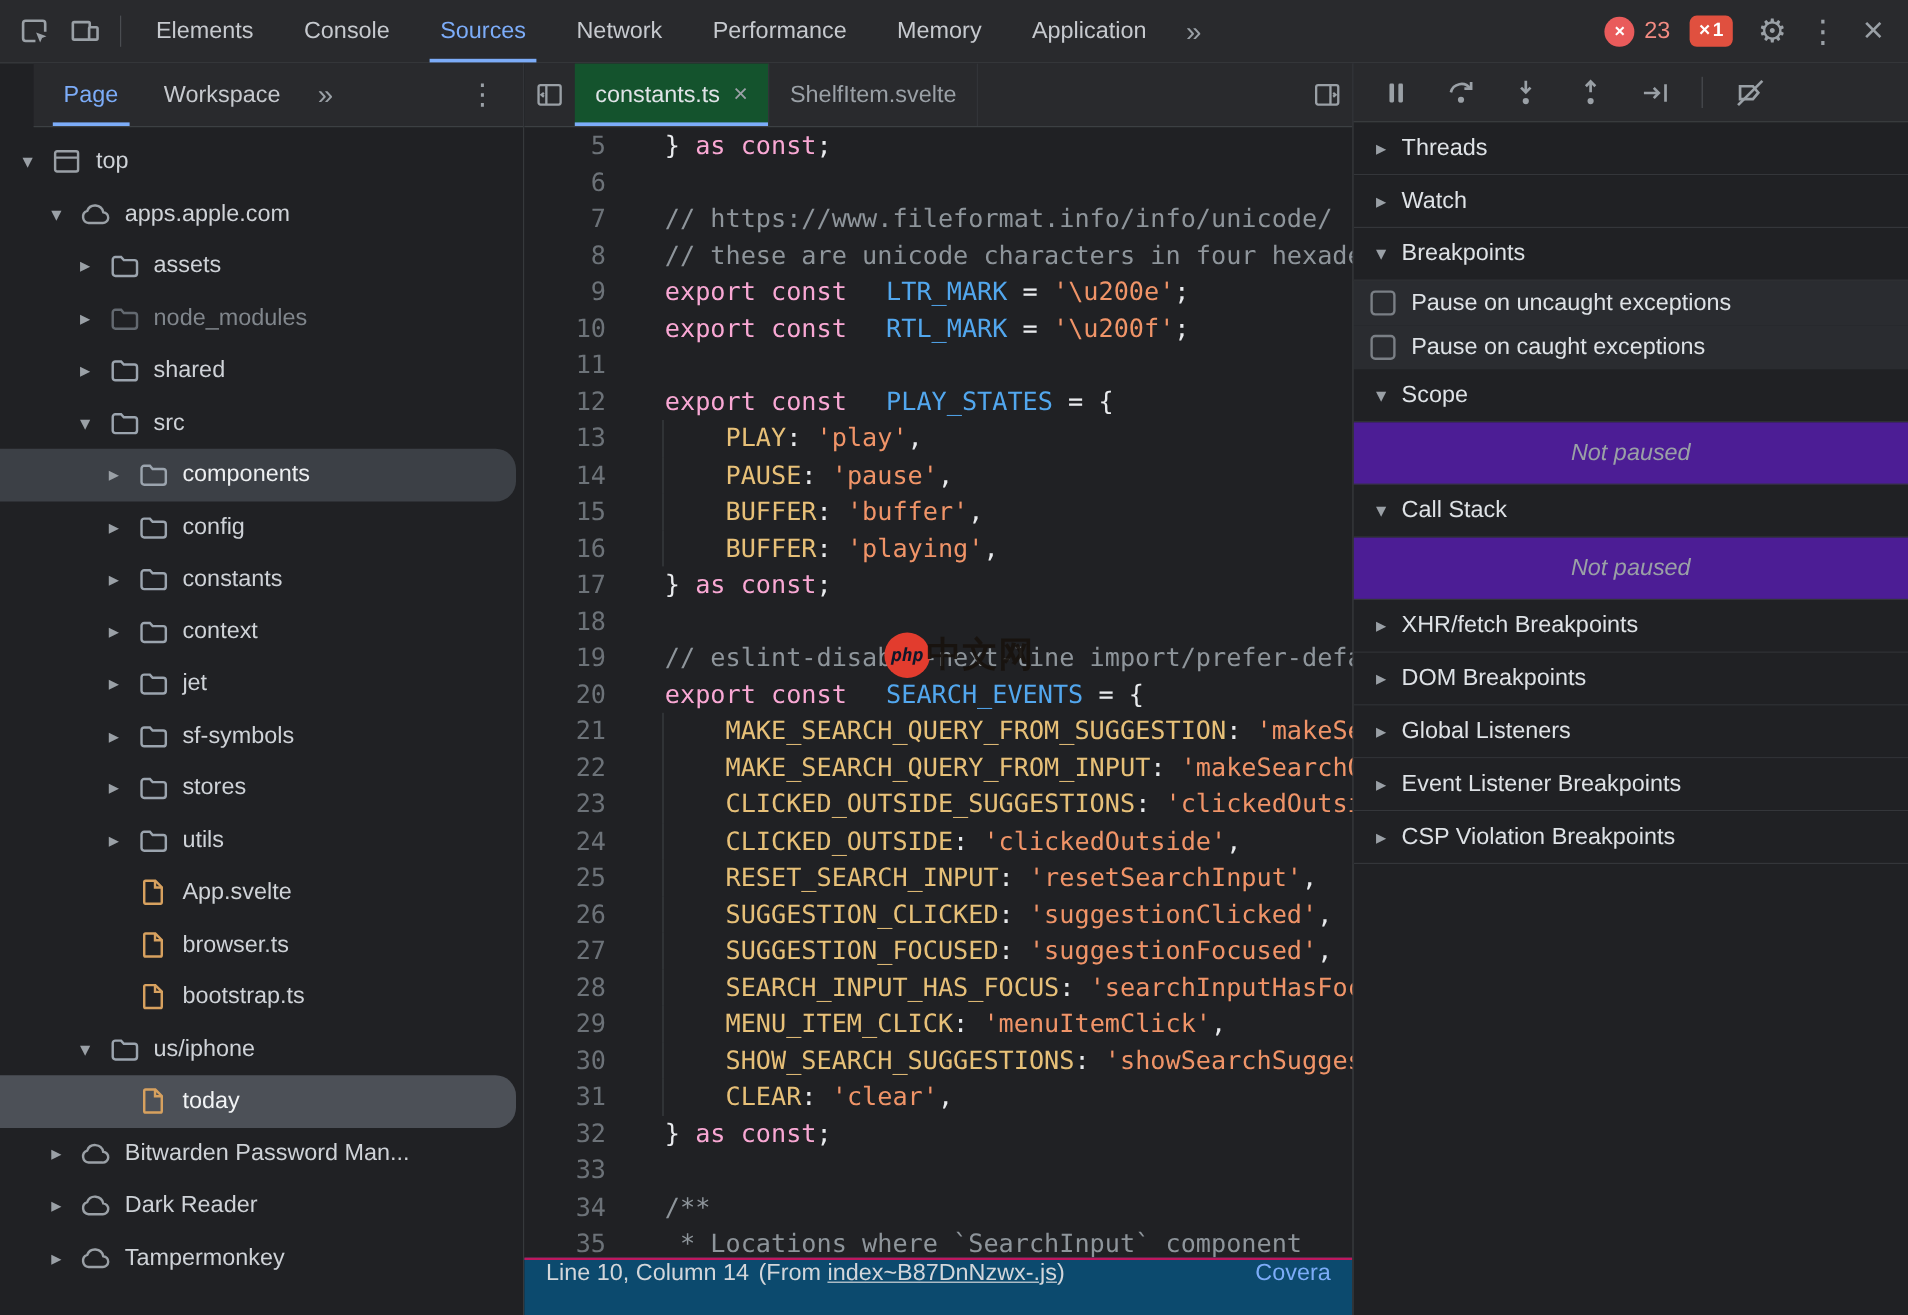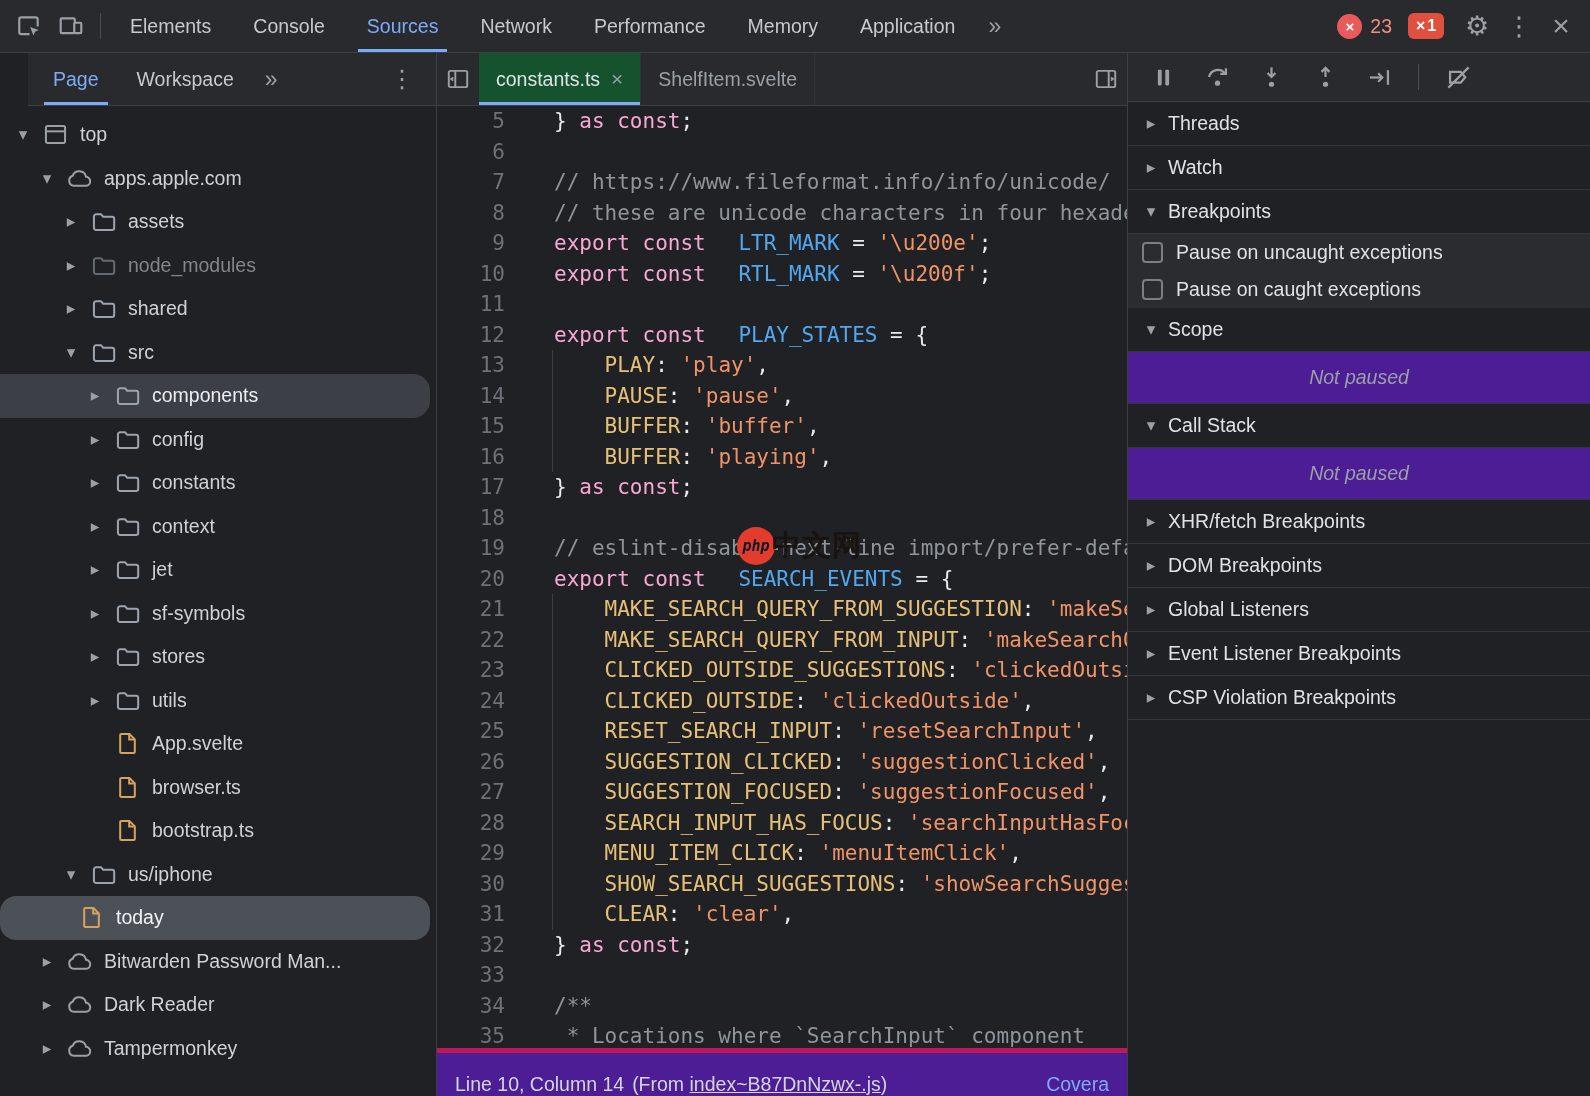--- a/index.html
+++ b/index.html
@@ -71,21 +71,21 @@
   .tk-var  { color: #52a7ee; margin-left: 20px; }
   .tk-prop { color: #e7c078; }
   .tk-str  { color: #f09468; }
   .tk-pn   { color: #e8eaed; }
   .tk-cm   { color: #8e959b; }
 
   .watermark { position: absolute; left: 300px; top: 420px; display: flex; align-items: center; z-index: 5; }
   .php-badge { width: 38px; height: 38px; min-width: 38px; border-radius: 50%; background: #e23c2e; color: #0f172a; font-style: italic; font-weight: bold; font-size: 15px; display: flex; align-items: center; justify-content: center; }
   .php-cn { color: rgba(24,18,14,0.92); font-weight: bold; font-size: 29px; margin-left: -3px; letter-spacing: 1px; font-family: "DejaVu Sans", sans-serif; }
 
-  .status-bar { height: 48px; min-height: 48px; border-top: 5px solid #be185d; display: flex; align-items: flex-end; padding: 0 18px; font-size: 19.5px; color: #d3d6da; overflow: hidden; background: #4c1d95; }
+  .status-bar { height: 48px; min-height: 48px; border-top: 2px solid #be185d; display: flex; align-items: flex-start; padding: 0 18px; font-size: 19.5px; color: #d3d6da; overflow: hidden; background: #0c4a6e; }
   .status-gap { width: 8px; }
   .status-link { text-decoration: underline; }
   .coverage { margin-left: auto; color: #7cacf8; white-space: nowrap; padding-left: 16px; }
 
   
   .debugger { width: 463px; min-width: 463px; border-left: 1px solid #3c4043; display: flex; flex-direction: column; background: #202124; }
   .debug-toolbar { height: 49px; min-height: 49px; background: #292a2d; border-bottom: 1px solid #3c4043; display: flex; align-items: center; padding: 0 12px; gap: 8px; }
   .dbg-btn { width: 46px; height: 42px; display: flex; align-items: center; justify-content: center; color: #9aa0a6; }
   .dbg-btn svg { width: 27px; height: 27px; }
   .sections { flex: 1; overflow: hidden; }
@@ -324,21 +324,21 @@
           </div>
           <div class="tree-row" style="padding-left: 58px;">
             <span class="arrow">▾</span>
             <span class="ticon ic-folder">
               <svg viewBox="0 0 24 24" fill="none" stroke="currentColor" stroke-width="1.8">
                 <path d="M3.5 7.5a2 2 0 0 1 2-2h4.2l2 2.3h7.8a2 2 0 0 1 2 2v7.7a2 2 0 0 1-2 2h-14a2 2 0 0 1-2-2z"></path>
               </svg>
             </span>
             <span class="tlabel">us/iphone</span>
           </div>
-          <div class="tree-row hl-active" style="padding-left: 46px; border-radius: 16px;">
+          <div class="tree-row hl-active" style="padding-left: 82px;">
             <span class="arrow"></span>
             <span class="ticon ic-file">
               <svg viewBox="0 0 24 24" fill="none" stroke="currentColor" stroke-width="1.8">
                 <path d="M6.5 3.5h7.2l4.8 4.8v11.2a1 1 0 0 1-1 1H6.5a1 1 0 0 1-1-1v-15a1 1 0 0 1 1-1z"></path>
                 <path d="M13.5 3.7v4.8h4.8"></path>
               </svg>
             </span>
             <span class="tlabel">today</span>
           </div>
           <div class="tree-row" style="padding-left: 34px;">

